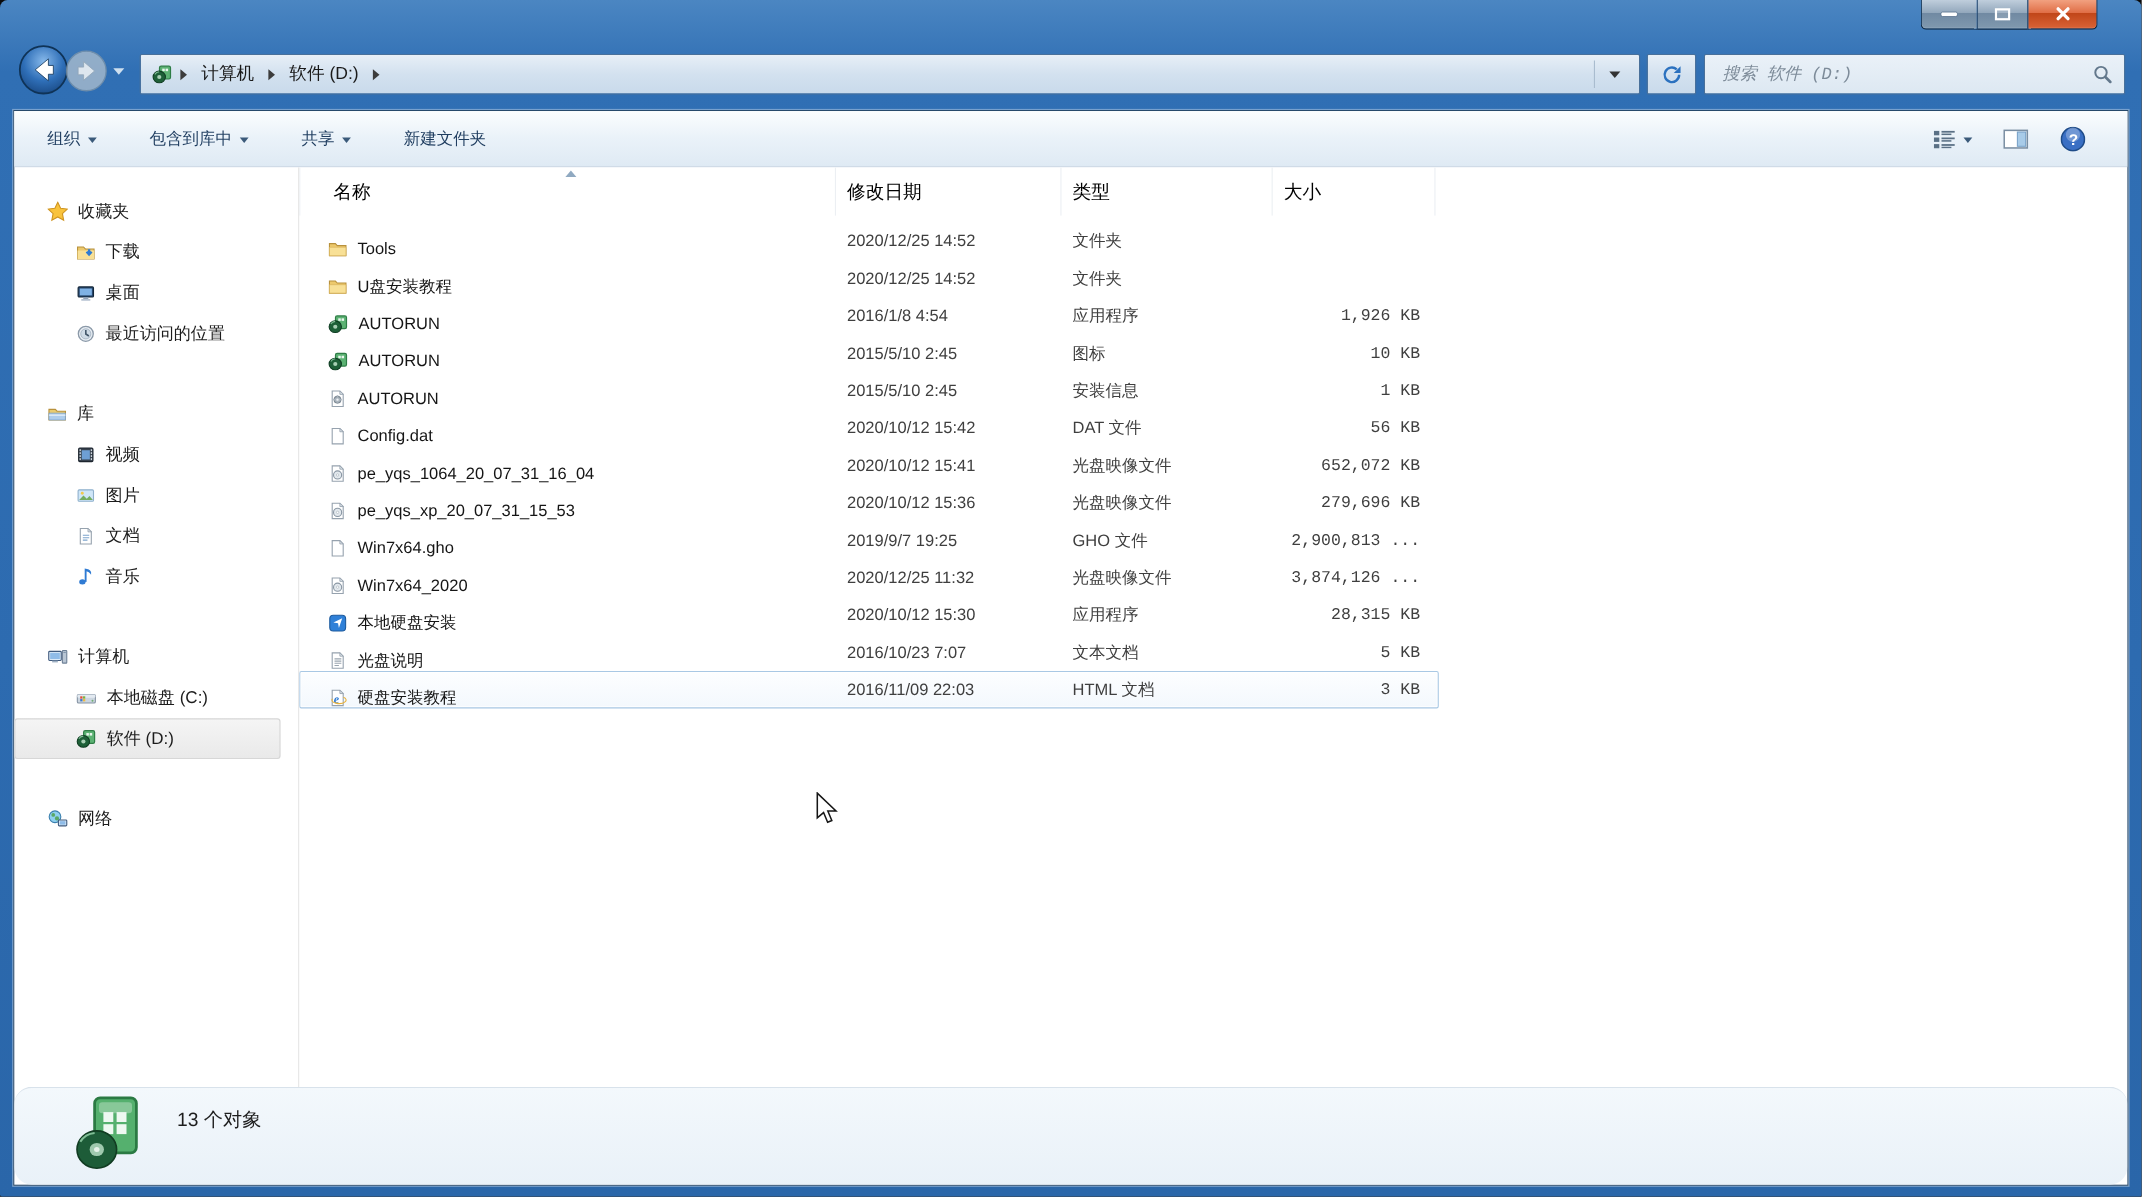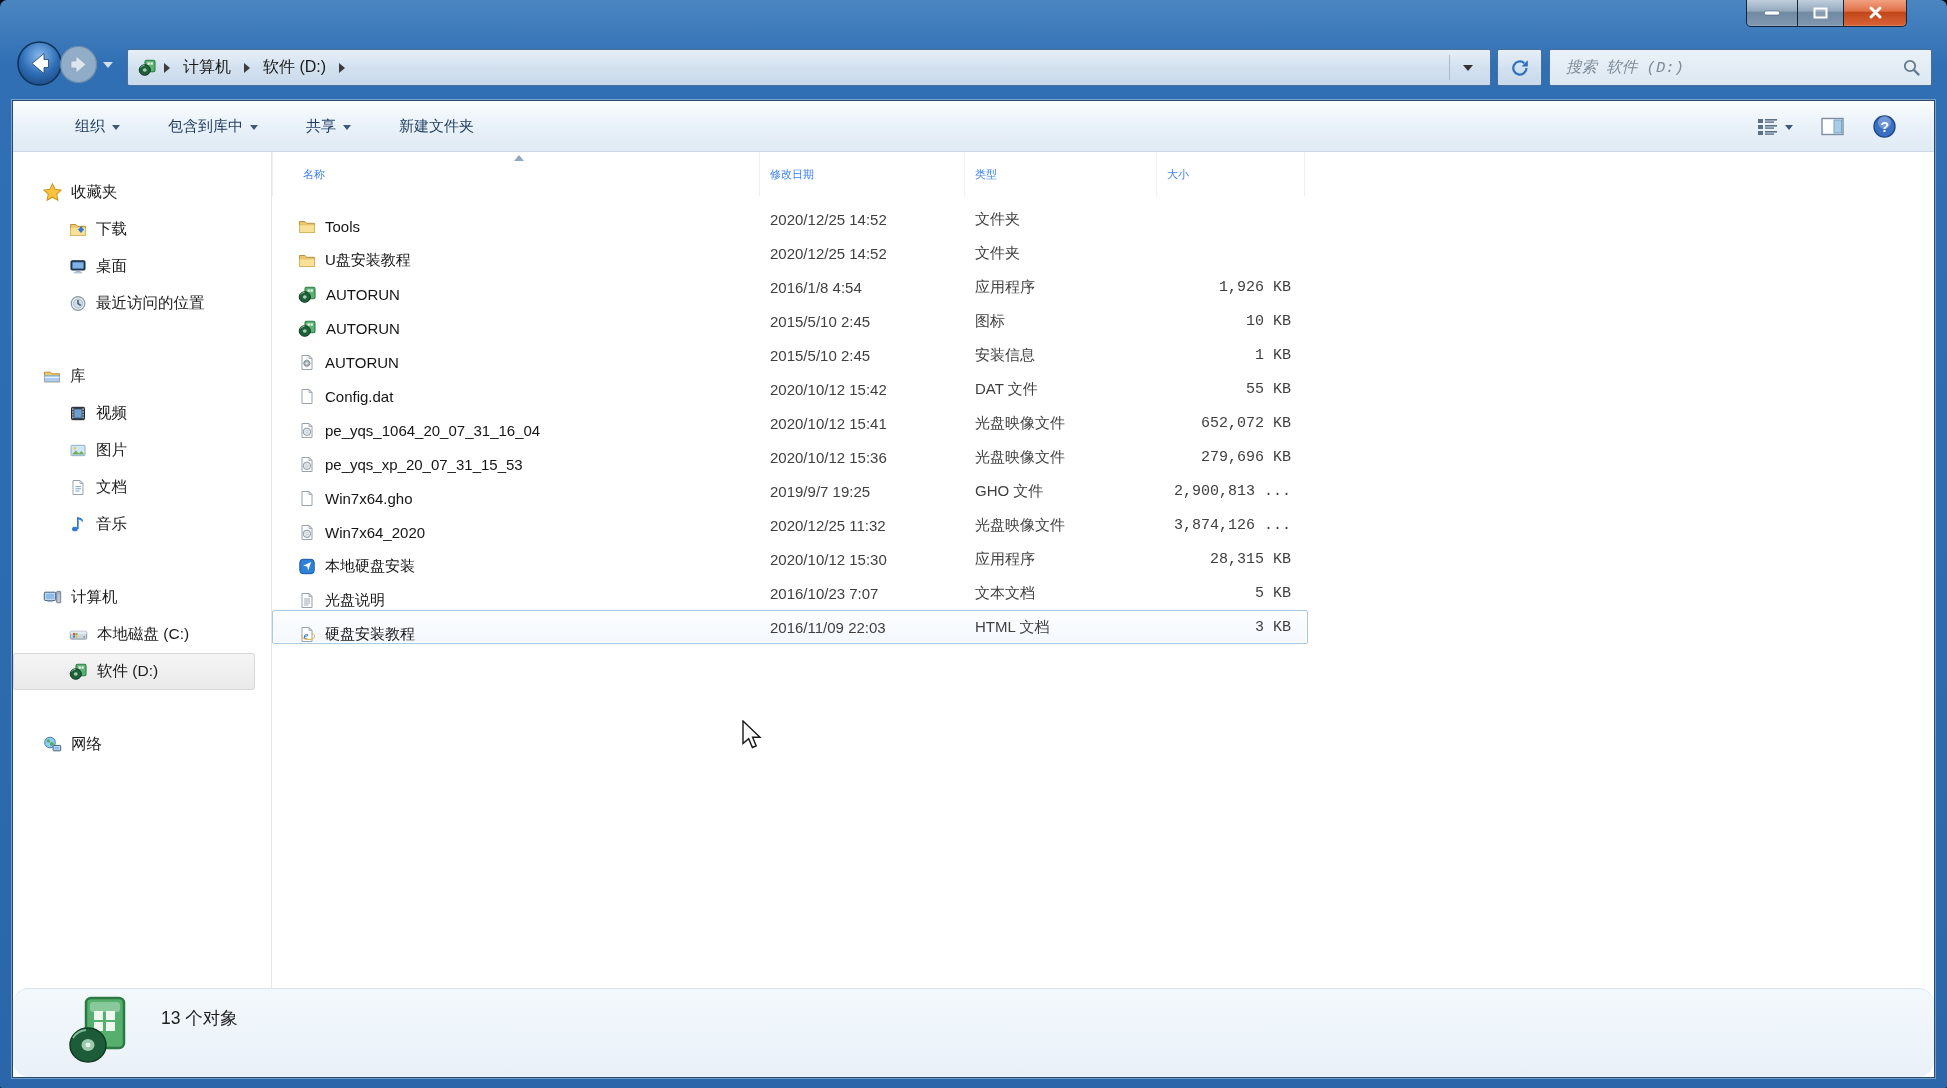--- a/index.html
+++ b/index.html
@@ -33,37 +33,37 @@
   .searchbox{position:absolute;left:1549px;top:49px;width:383px;height:37px;box-sizing:border-box;
              background:linear-gradient(180deg,#eaf1f8,#dde8f2);border:1px solid #49709a;border-radius:2px;
              display:flex;align-items:center;padding:0 10px 0 14px;}
   .searchbox input{flex:1;border:none;outline:none;background:transparent;font-size:15.5px;color:#1a1a1a;
                    font-family:Liberation Mono, monospace;}
   .searchbox input::placeholder{font-style:italic;color:#7d8b99;opacity:1;}
   
   .client{position:absolute;left:12px;top:100px;right:12px;bottom:10px;background:#fff;
           border:1px solid #27496b;box-shadow:0 0 0 1px rgba(255,255,255,.35);}
   .toolbar{position:absolute;top:0;left:0;right:0;height:50px;display:flex;align-items:center;
-           background:linear-gradient(180deg,#fbfdfe,#eaf2f9 48%,#dfeaf4);border-bottom:1px solid #cbd8e5;padding-left:32px;}
+           background:linear-gradient(180deg,#fbfdfe,#eaf2f9 48%,#dfeaf4);border-bottom:1px solid #cbd8e5;}
   .tb-left{display:flex;align-items:center;gap:48px;padding-left:30px;}
   .tb-item{display:flex;align-items:center;gap:7px;font-size:15px;color:#1e3c5f;cursor:default;}
   .tb-caret{width:0;height:0;border-top:5px solid #3b5a7a;border-left:4px solid transparent;border-right:4px solid transparent;margin-top:2px;}
   .tb-right{margin-left:auto;display:flex;align-items:center;gap:28px;padding-right:38px;}
   .tb-icon{display:flex;align-items:center;gap:7px;}
   
   .main{position:absolute;top:51px;left:0;right:0;bottom:88px;display:flex;overflow:hidden;}
   .sidebar{width:258px;box-sizing:border-box;padding-top:22px;flex:none;}
   .sb-item{display:flex;align-items:center;gap:9px;height:37px;padding-left:30px;font-size:15.5px;color:#1c1c1c;cursor:default;}
   .sb-item.child{padding-left:56px;}
   .sb-item.selected{background:linear-gradient(180deg,#f5f5f5,#e9e9e9);outline:1px solid #d7d7d7;outline-offset:-1px;
                     border-radius:3px;margin-right:16px;}
   .sb-gap{height:36px;}
   .filelist{flex:1;border-left:1px solid #e6e6e6;position:relative;overflow:hidden;}
   .list-header{display:grid;grid-template-columns:488px 205px 192px 148px;height:44px;align-items:center;
-               color:#3b82f6;font-size:11px;position:relative;}
+               color:#000000;font-size:17px;position:relative;}
   .hcell{height:100%;display:flex;align-items:center;border-right:1px solid #eceff3;padding-left:10px;box-sizing:border-box;}
   .hcell.first{padding-left:30px;border-left:1px solid #eceff3;}
   .sort-arrow{position:absolute;top:3px;left:242px;width:0;height:0;
               border-bottom:6px solid #90a9c1;border-left:5px solid transparent;border-right:5px solid transparent;}
   .rows{padding-top:6px;width:1036px;}
   .row{display:grid;grid-template-columns:488px 205px 192px 148px;height:34px;align-items:center;font-size:15px;}
   .row.selected{outline:1px solid #a9c8e4;outline-offset:-1px;border-radius:2px;
                 background:linear-gradient(180deg,#fdfeff,#f3f8fd);box-shadow:inset 0 0 0 2px rgba(255,255,255,.9);}
   .c-name{display:flex;align-items:center;gap:9px;padding-left:26px;color:#151515;overflow:hidden;white-space:nowrap;margin-top:14px;}
   .c-date,.c-type{color:#3f3f3f;padding-left:10px;}
@@ -488,21 +488,21 @@
                 <span class="ico">
                   <svg width="18" height="17" viewBox="0 0 17 17">
                     <path d="M3.5,1.5 h7 l3,3 v11 h-10 z" fill="#fff" stroke="#96a2ae" stroke-width="1"></path>
                     <path d="M10.5,1.5 v3 h3 z" fill="#e2e9ef" stroke="#96a2ae" stroke-width="0.8"></path>
                   </svg>
                 </span>
                 <span>Config.dat</span>
               </div>
               <div class="c-date">2020/10/12 15:42</div>
               <div class="c-type">DAT 文件</div>
-              <div class="c-size">55 KB</div>
+              <div class="c-size">56 KB</div>
             </div>
             <div class="row">
               <div class="c-name">
                 <span class="ico">
                   <svg width="18" height="17" viewBox="0 0 17 17">
                     <path d="M3.5,1.5 h7 l3,3 v11 h-10 z" fill="#fff" stroke="#96a2ae" stroke-width="1"></path>
                     <path d="M10.5,1.5 v3 h3 z" fill="#e2e9ef" stroke="#96a2ae" stroke-width="0.8"></path>
                     <circle cx="8.4" cy="9.8" r="3.7" fill="#e3e9ee" stroke="#8a97a4"></circle>
                     <circle cx="8.4" cy="9.8" r="1.1" fill="#fff" stroke="#aab4bd" stroke-width="0.6"></circle>
                   </svg>

